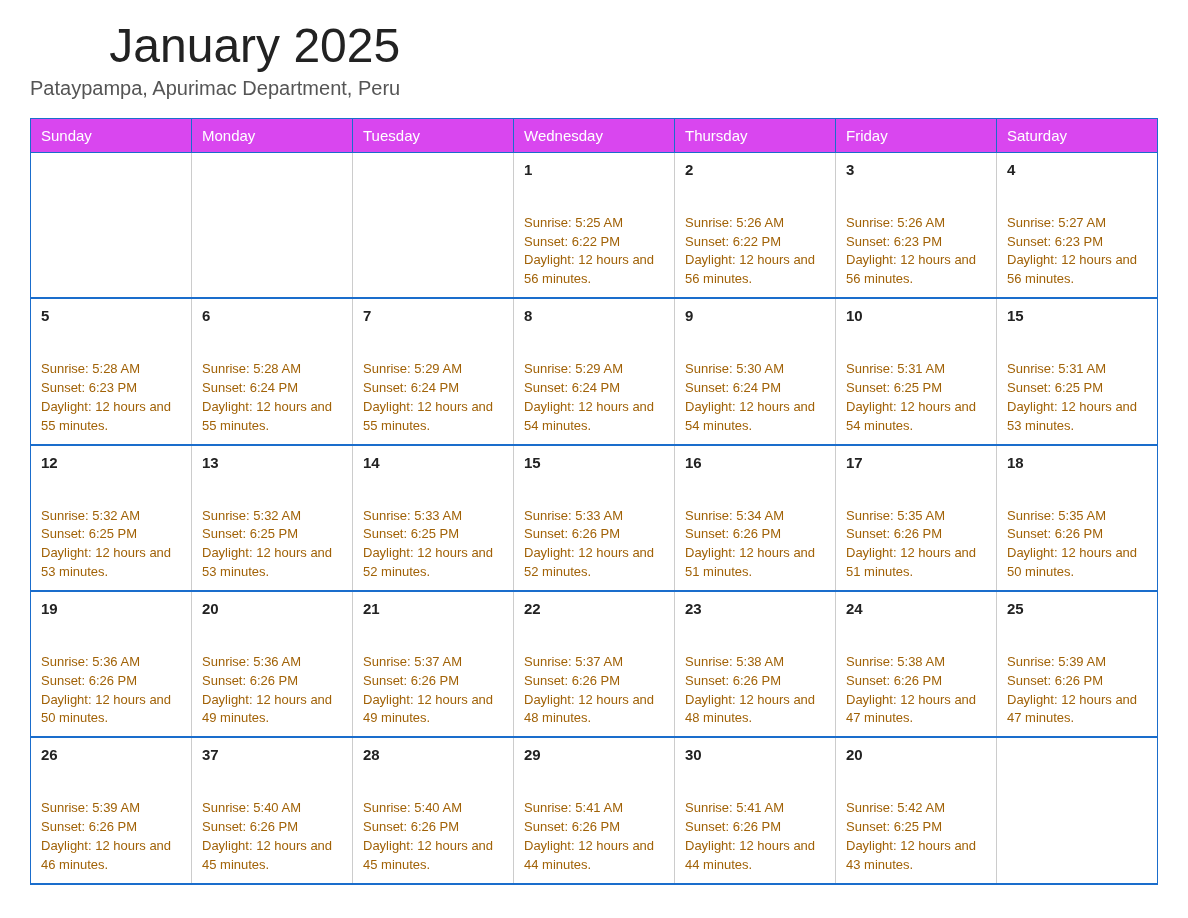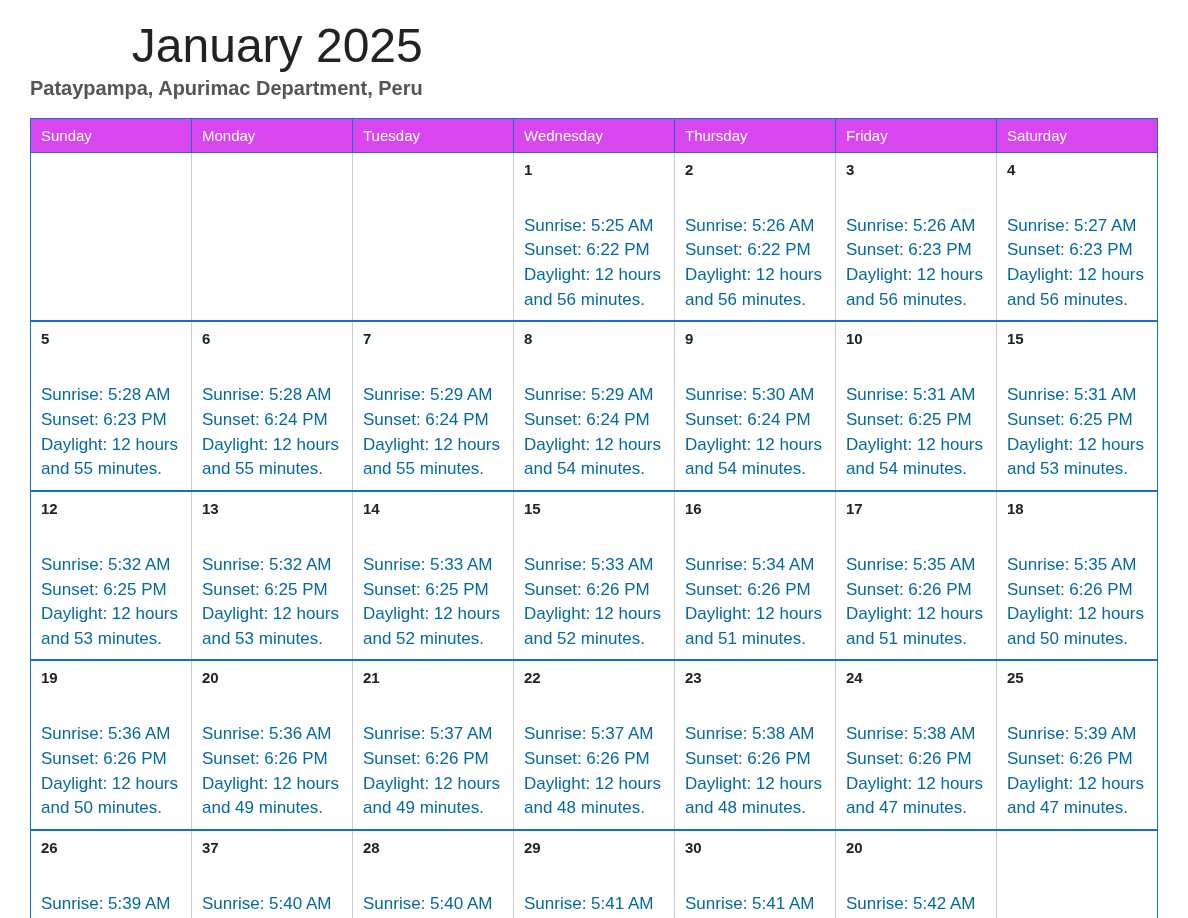--- a/index.html
+++ b/index.html
@@ -47,21 +47,21 @@
 
     .title-block h1 {
       font-size: 48px;
       font-weight: normal;
       color: #222;
       line-height: 1.1;
     }
 
     .title-block h2 {
       font-size: 20px;
-      font-weight: bold;
+      font-weight: normal;
       color: #555;
       margin-top: 4px;
     }
 
     table {
       width: 100%;
       border-collapse: collapse;
       table-layout: fixed;
     }
 
@@ -102,22 +102,22 @@
 
     .day-number {
       font-size: 15px;
       font-weight: bold;
       color: #222;
       display: block;
       margin-bottom: 3px;
     }
 
     .day-info {
-      font-size: 17px;
-      color: #0369a1;
+      font-size: 13px;
+      color: #a16207;
       line-height: 1.45;
       margin-top: 36px;
     }
 
     .empty-cell {
       background: #fff;
     }
   </style>
 </head>
 <body>

